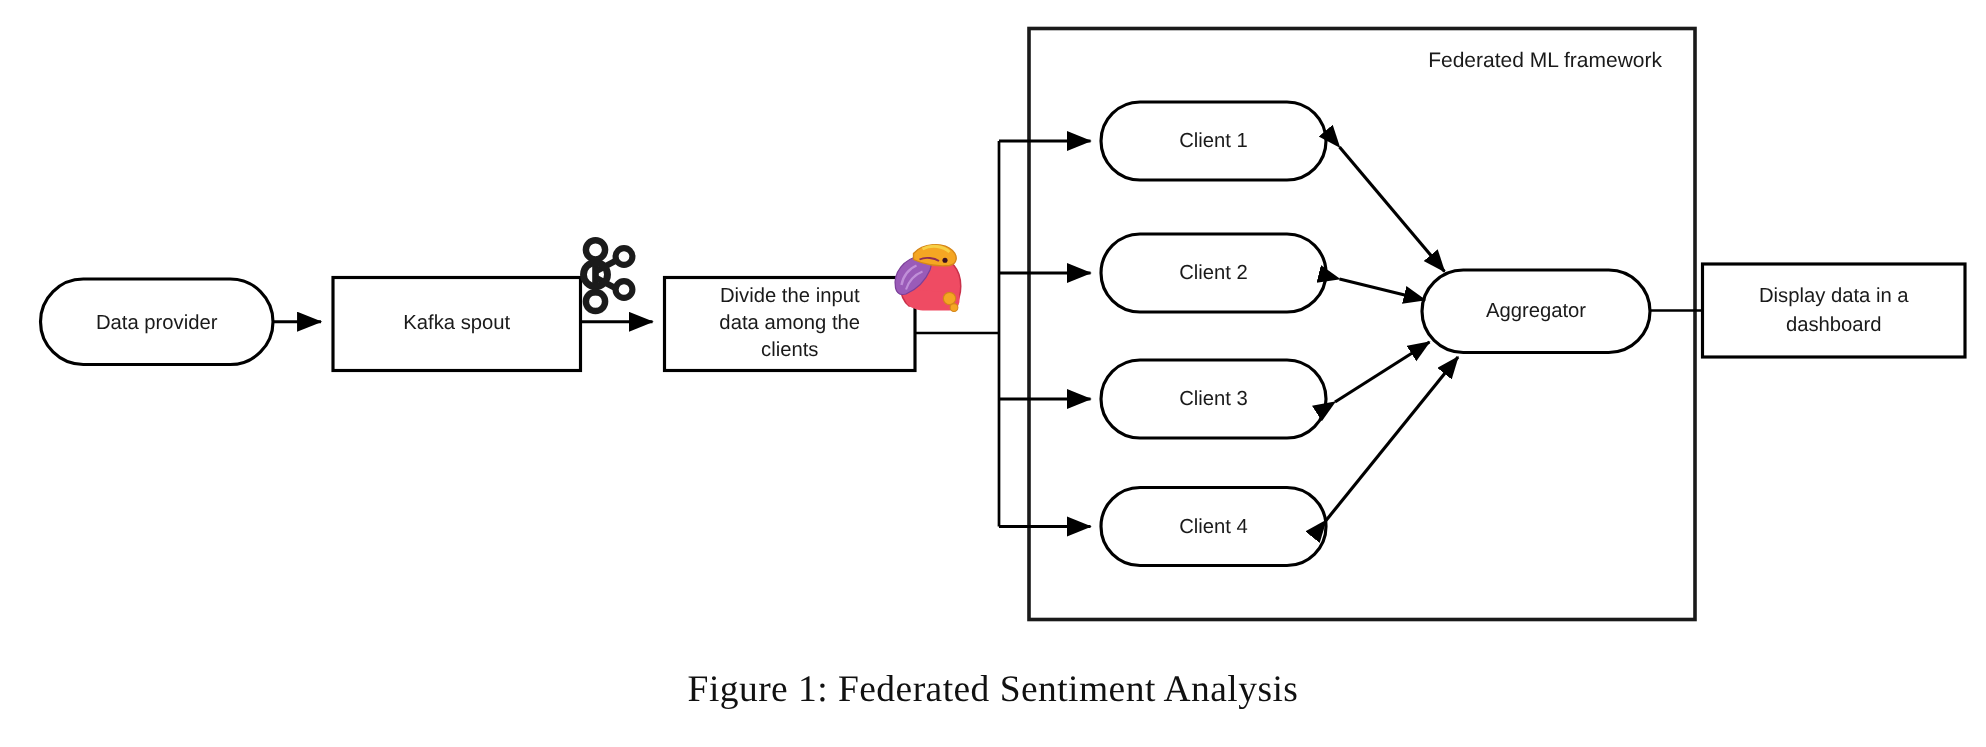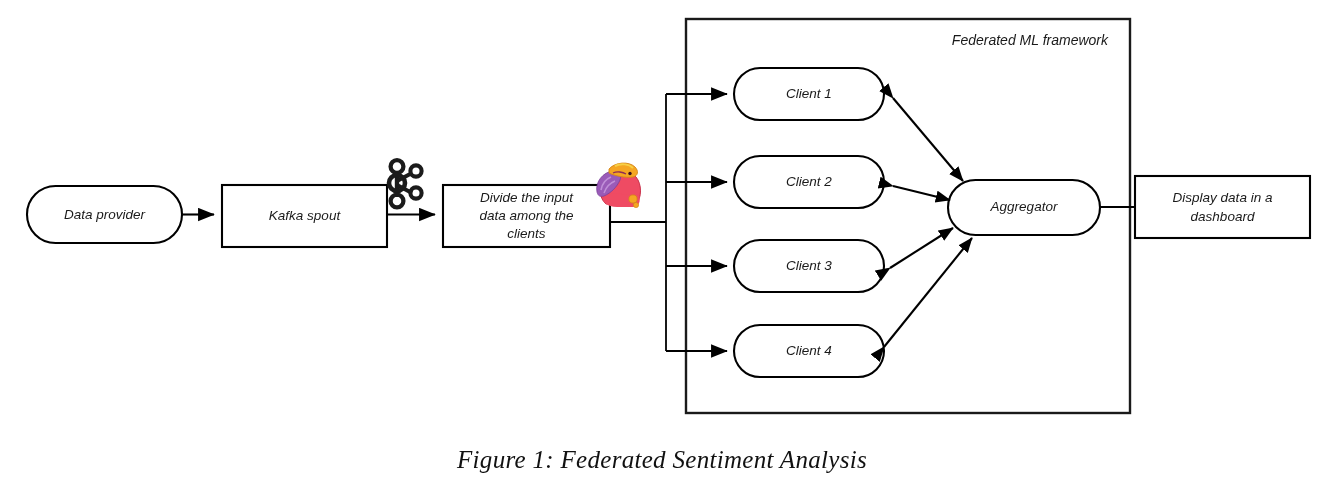--- a/index.html
+++ b/index.html
@@ -13,21 +13,20 @@
     position: relative;
     font-family: "Liberation Sans", sans-serif;
     overflow: hidden;
   }
   #figure-root {
     position: absolute;
     left: 0;
     top: 0;
     width: 1140px;
     height: 498px;
-    font-style: italic;
   }
   svg.diagram-canvas {
     position: absolute;
     left: 0;
     top: 0;
     width: 1324px;
     height: 498px;
     display: block;
   }
   .node-label {

